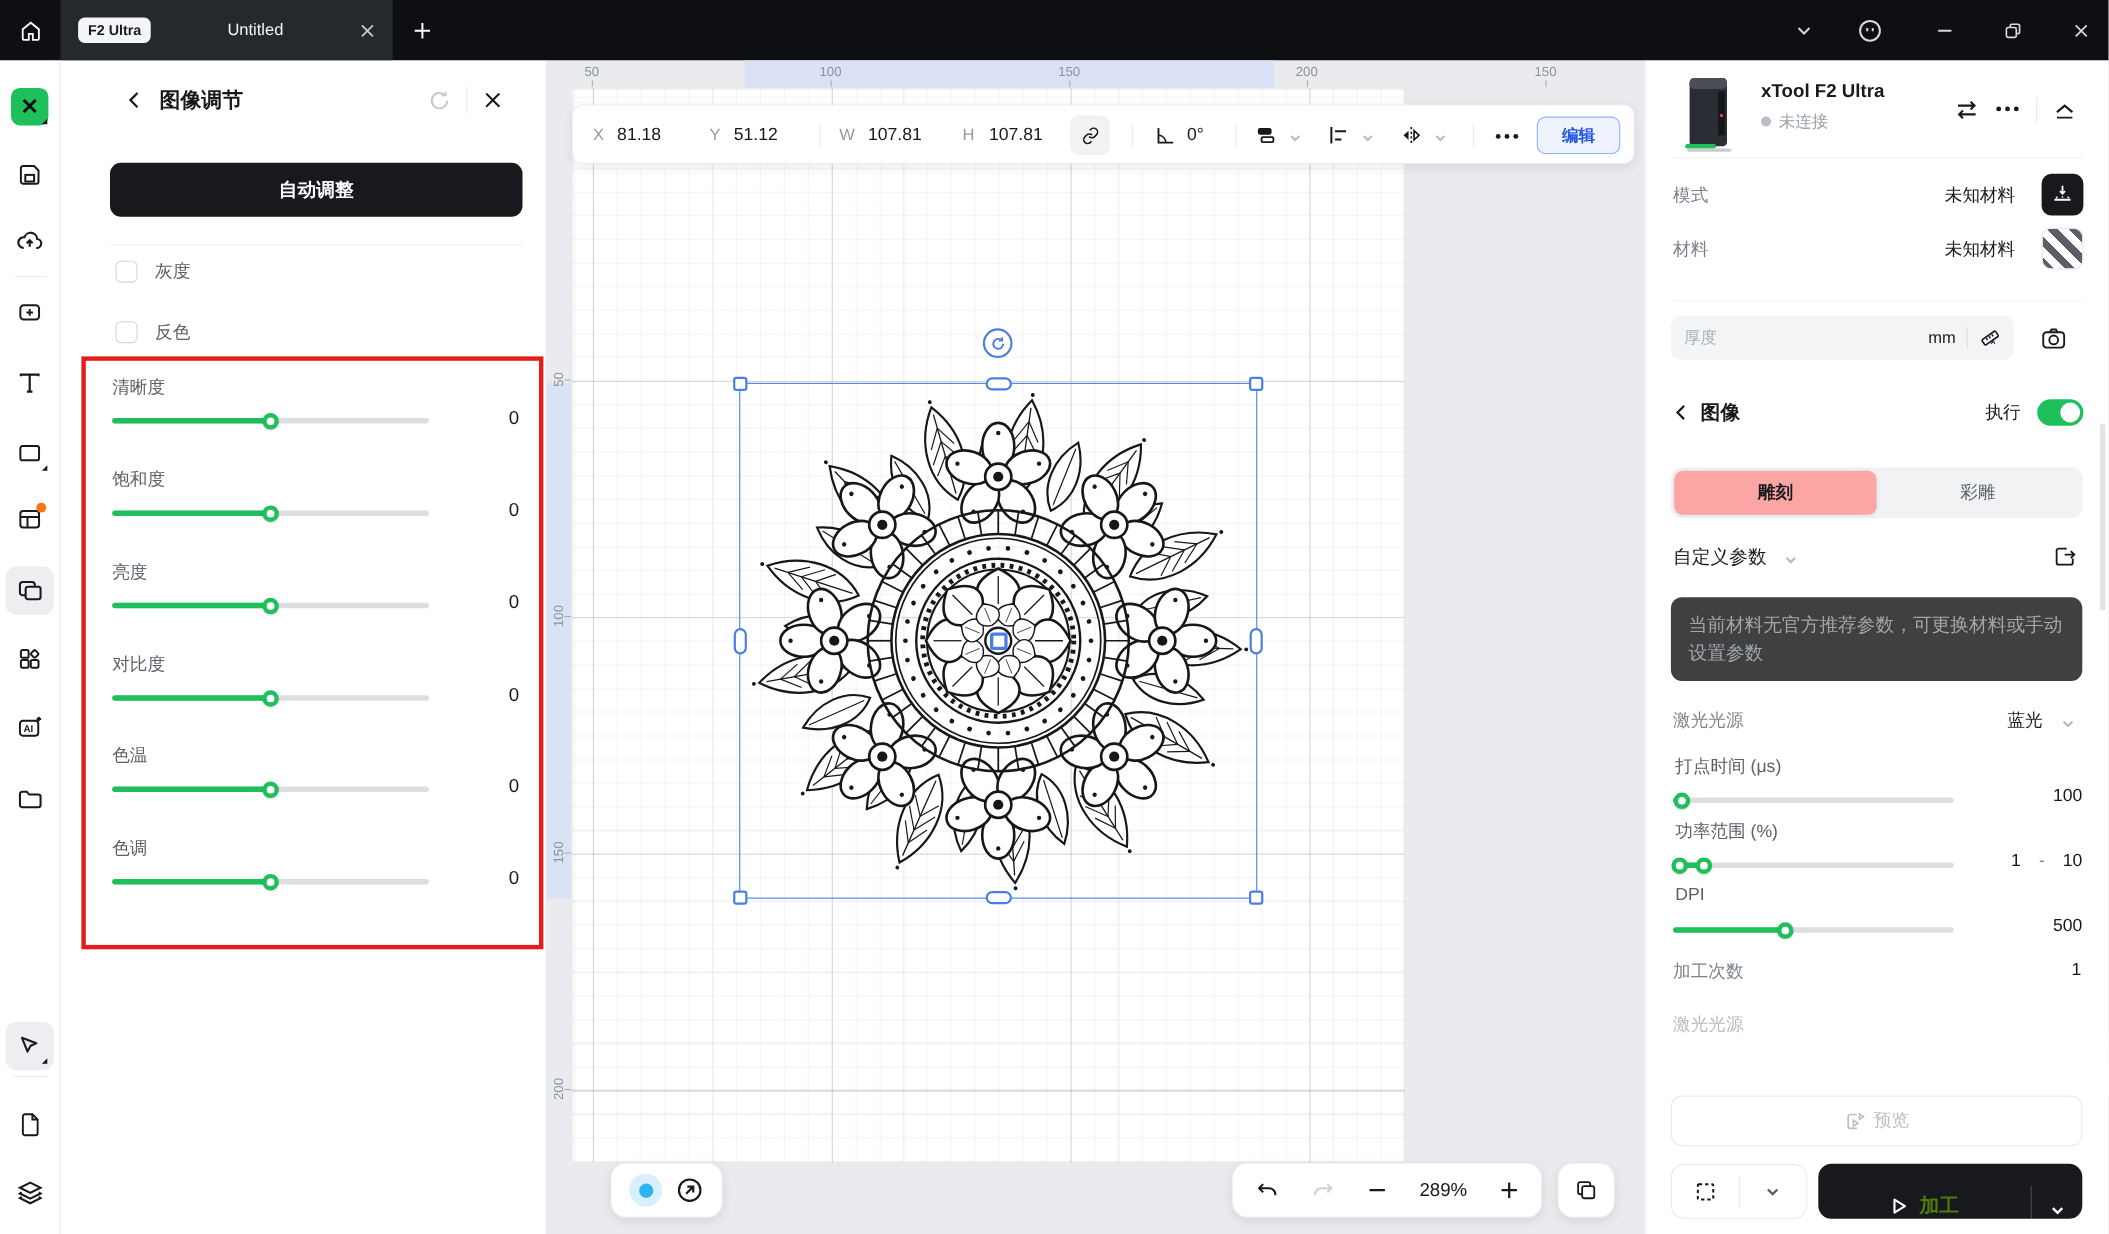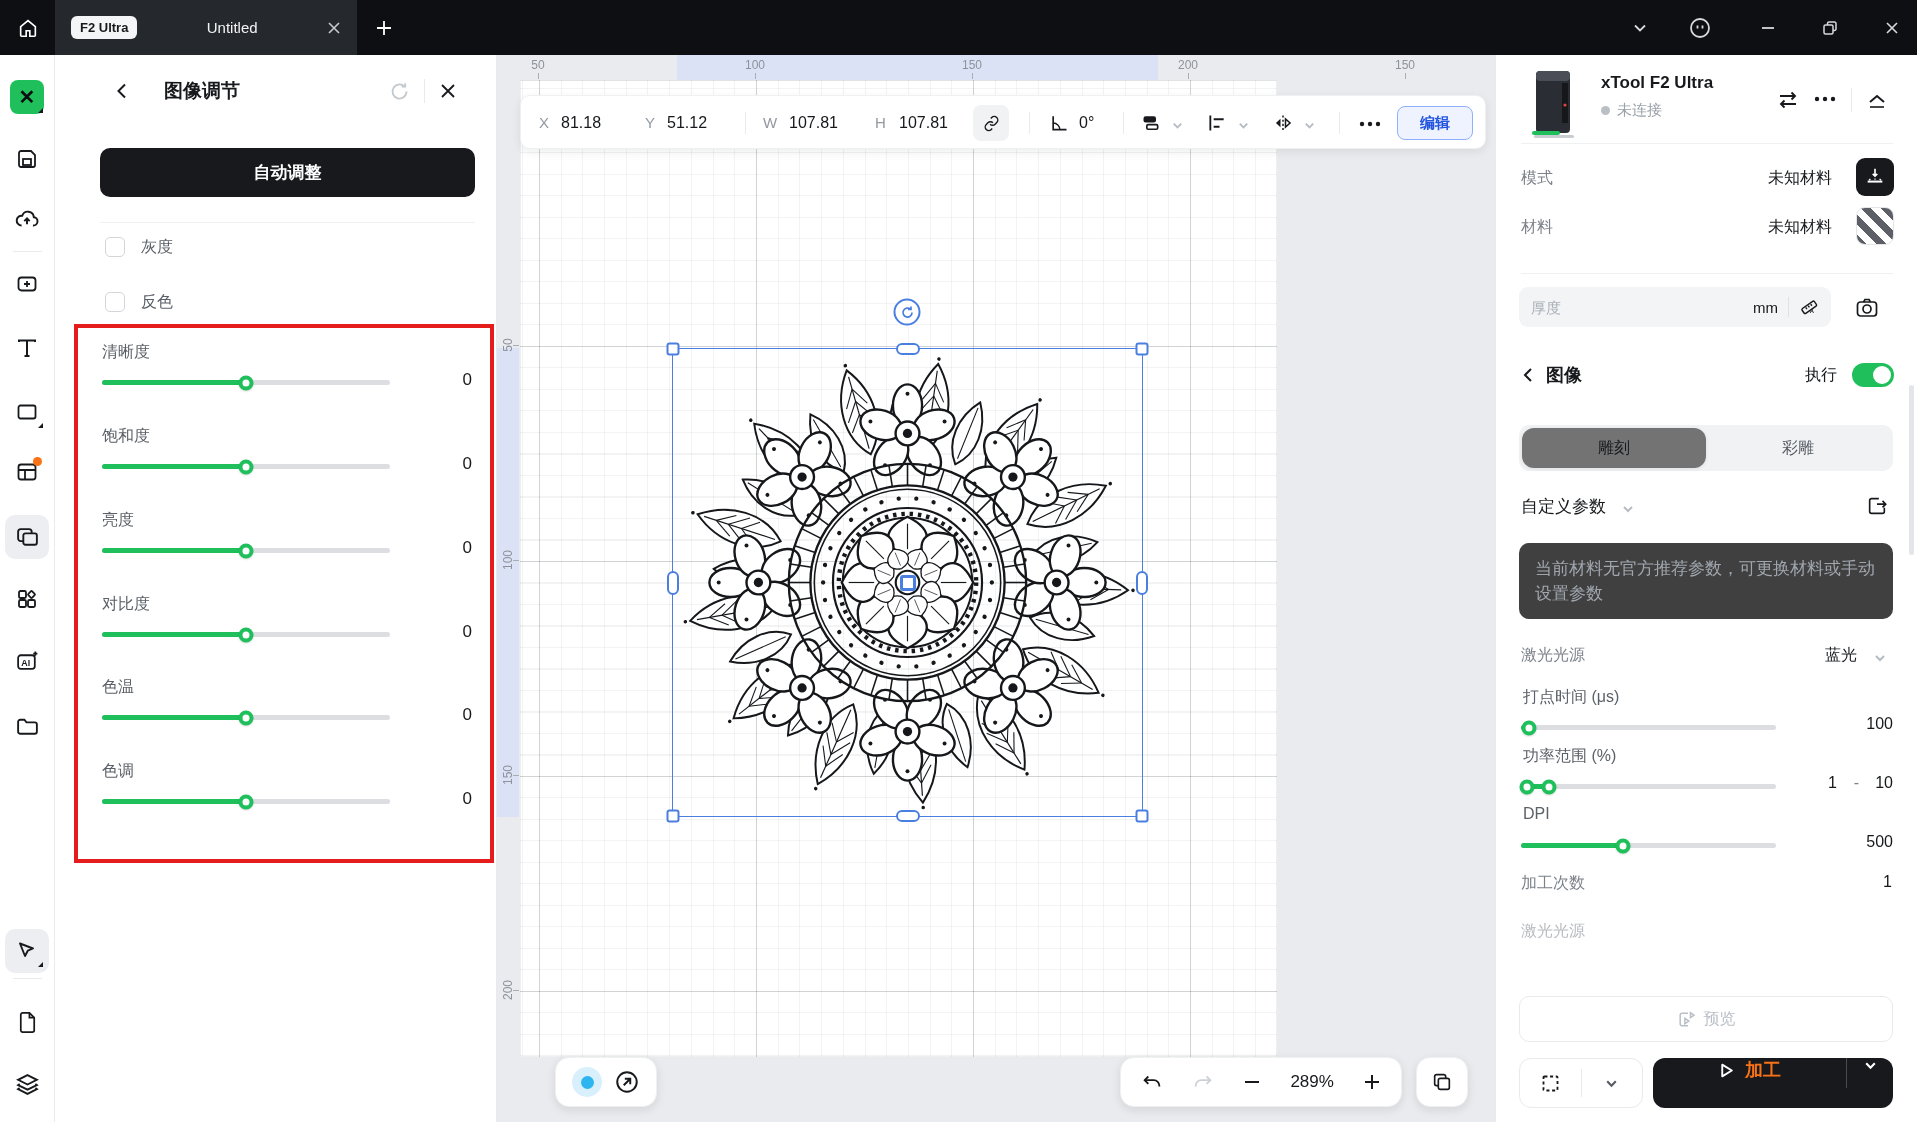--- a/index.html
+++ b/index.html
@@ -22,21 +22,21 @@
   .rail-item { left:5px; width:44px; height:44px; border-radius:10px; display:flex; align-items:center; justify-content:center; color:#17191c; }
   .rail-item.sel { background:#eceef1; }
   .corner:after { content:""; position:absolute; right:6px; bottom:6px; border-left:5px solid transparent; border-bottom:5px solid #17191c; }
   .logo-sq { width:34px; height:34px; border-radius:8px; background:#1fc05c; display:flex; align-items:center; justify-content:center; color:#0c0d0f; font-weight:bold; font-size:20px; }
   .rail-div { left:13px; width:29px; height:1px; background:#e8eaed; }
   .odot { position:absolute; right:7px; top:7px; width:9px; height:9px; border-radius:50%; background:#f97316; }
 
   
   #lpanel { left:55px; top:55px; width:442px; height:1067px; background:#fff; border-right:1px solid #e8eaed; }
   .lp-head { left:0; top:0; width:442px; height:72px; display:flex; align-items:center; padding:0 40px 0 58px; gap:14px; }
-  .lp-title { font-size:19px; font-weight:bold; color:#17191c; flex:1; margin-left:19px; }
+  .lp-title { font-size:19px; font-weight:bold; color:#17191c; flex:1; margin-left:0; }
   .btn-dark { left:45px; top:93px; width:375px; height:49px; background:#17191c; color:#fff; font-size:17px; font-weight:bold; border:none; border-radius:10px; }
   .lp-div { left:45px; top:167px; width:375px; height:1px; background:#eef0f2; }
   .cbrow { left:50px; height:24px; display:flex; align-items:center; gap:16px; }
   .cbbox { width:20px; height:20px; border:1.5px solid #d2d6da; border-radius:5px; background:#fff; }
   .cblabel { font-size:16px; color:#5b6168; }
   .redbox { left:19px; top:269px; width:420px; height:539px; border:4px solid #e51c1c; }
   .srow { left:45px; width:372px; height:56px; }
   .slabel { position:absolute; left:2px; top:0; font-size:16px; color:#5b6168; }
   .strack { position:absolute; left:2px; top:38px; width:288px; height:5px; border-radius:3px; background:#dcdee1; }
   .sfill { position:absolute; left:0; top:0; height:5px; border-radius:3px; background:#1fc05c; }
@@ -97,31 +97,31 @@
   .rp-div { position:absolute; left:25px; width:372px; height:1px; background:#eef0f2; }
   .sqicon { position:absolute; width:38px; height:38px; border-radius:9px; }
   .thick { position:absolute; left:23px; top:232px; width:312px; height:40px; background:#f3f4f6; border-radius:9px; display:flex; align-items:center; padding:0 12px; gap:10px; }
   .thick input { flex:1; min-width:0; border:none; background:transparent; font-size:15px; color:#17191c; outline:none; }
   .thick input::placeholder { color:#aab0b7; }
   .unit { font-size:15px; color:#17191c; }
   .toggle { position:absolute; width:42px; height:24px; border-radius:12px; background:#1fc05c; }
   .toggle i { position:absolute; right:3px; top:3px; width:18px; height:18px; border-radius:50%; background:#fff; }
   .seg { position:absolute; left:23px; top:370px; width:374px; height:46px; background:#f1f2f4; border-radius:10px; display:flex; padding:3px; }
   .seg > div { flex:1; display:flex; align-items:center; justify-content:center; font-size:16px; color:#565b63; border-radius:8px; }
-  .seg > div.on { background:#737373; color:#17191c; font-weight:normal; box-shadow:0 1px 4px rgba(0,0,0,.08);border-radius:12px; }
+  .seg > div.on { background:#fca5a5; color:#17191c; font-weight:bold; box-shadow:0 1px 4px rgba(0,0,0,.08); }
   .notice { position:absolute; left:23px; top:488px; width:374px; height:76px; background:#404040; border-radius:10px; padding:13px 16px; font-size:17px; line-height:25px; color:#a0a6ae; }
   .rslider { position:absolute; left:25px; width:372px; height:58px; }
   .rtrack { position:absolute; left:0px; top:38px; width:255px; height:5px; border-radius:3px; background:#dcdee1; }
   .rp-sval { position:absolute; right:0; top:28px; font-size:16px; color:#17191c; }
   .fade { position:absolute; left:1px; top:880px; width:420px; height:60px; background:linear-gradient(180deg, rgba(255,255,255,0) 0%, #fff 70%); }
   .previewbtn { position:absolute; left:23px; top:941px; width:374px; height:46px; background:#fff; border:1px solid #e8eaec; border-radius:10px; color:#b9bfc6; font-size:16px; display:flex; align-items:center; justify-content:center; gap:8px; }
   .framebtn { position:absolute; left:23px; top:1003px; width:124px; height:50px; background:#fff; border:1px solid #e8eaec; border-radius:12px; display:flex; align-items:center; }
   .framebtn .half { flex:1; display:flex; align-items:center; justify-content:center; height:100%; }
   .framebtn .sep { width:1px; height:28px; background:#e8eaec; }
-  .gobtn { position:absolute; left:157px; top:1003px; width:240px; height:50px; background:#17191c; border-radius:12px; display:flex; align-items:flex-start; color:#f97316; }
+  .gobtn { position:absolute; left:157px; top:1003px; width:240px; height:50px; background:#17191c; border-radius:12px; display:flex; align-items:flex-end; color:#4d7c0f; }
   .gobtn .main { flex:1; display:flex; align-items:center; justify-content:center; gap:10px; font-size:18px; font-weight:bold; }
   .gobtn .sep { width:1px; height:30px; background:rgba(255,255,255,.22); }
   .gobtn .chev { width:46px; display:flex; align-items:center; justify-content:center; }
   .scrollbar { position:absolute; right:3px; top:330px; width:5px; height:170px; border-radius:3px; background:#e3e5e9; }
 </style>
 </head>
 <body>
 
 <div id="app">
 

